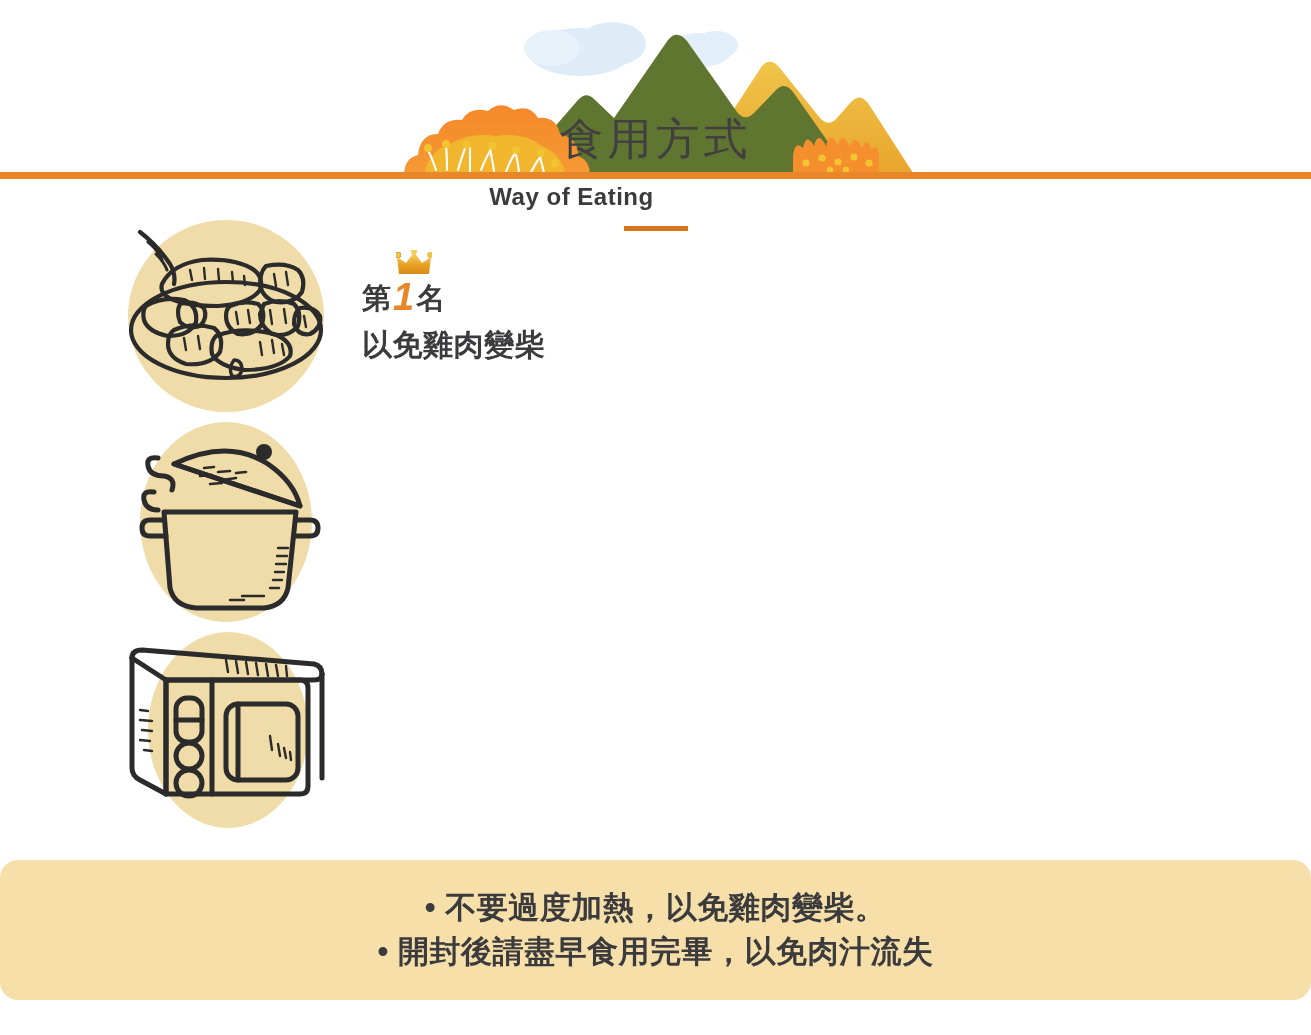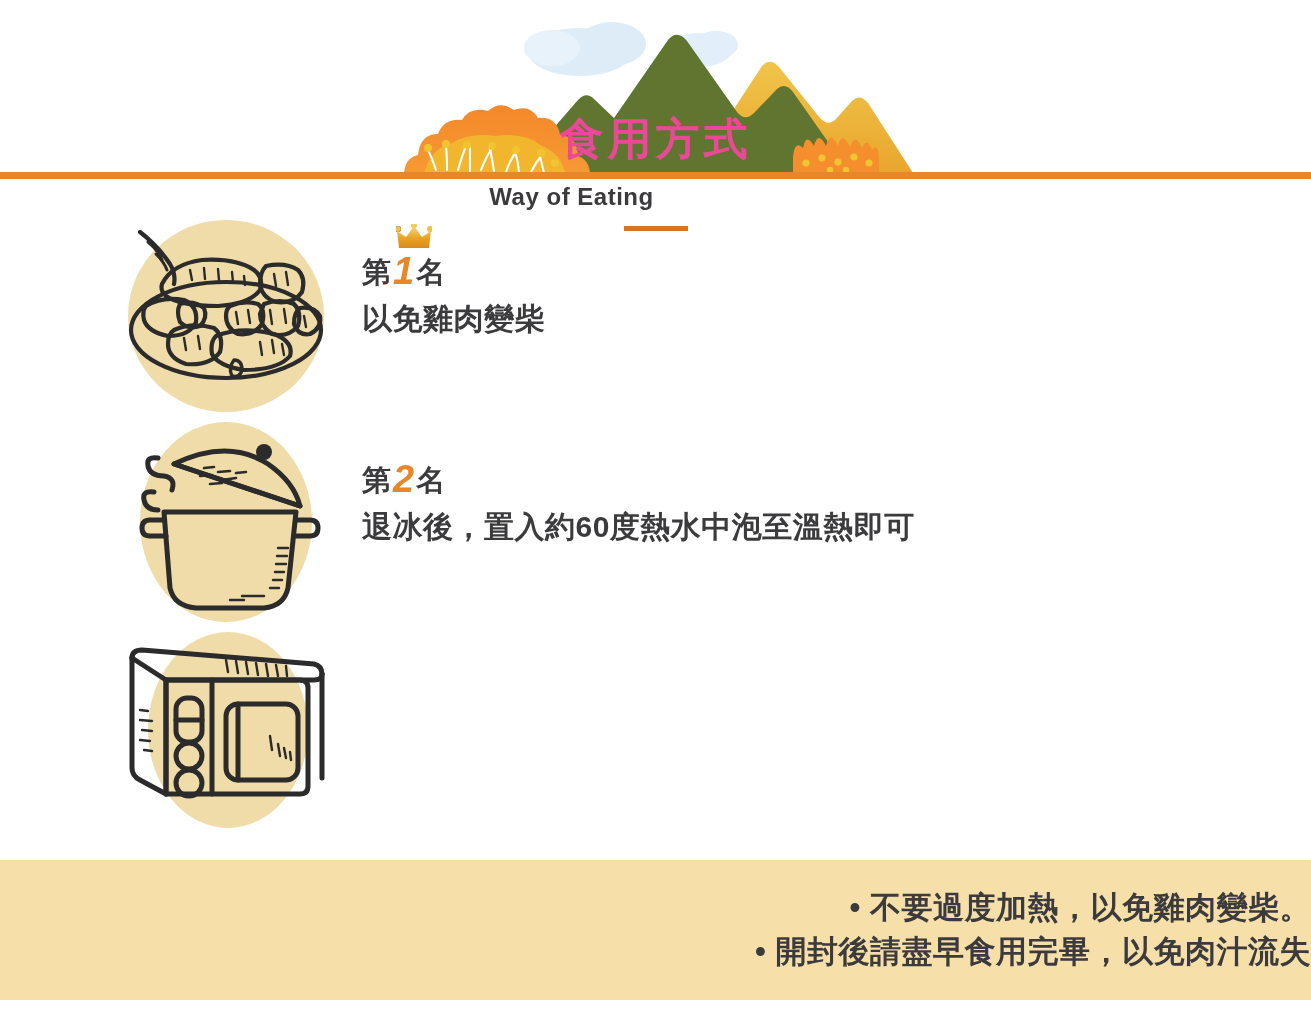--- a/index.html
+++ b/index.html
@@ -36,23 +36,23 @@
     width: 1311px;
     height: 7px;
     background: #E8862A;
   }
   #title-cn {
     position: absolute;
     left: 0;
     top: 117px;
     width: 1311px;
     text-align: center;
-    color: #ec4899;
+    color: #404040;
     font-size: 44px;
-    font-weight: bold;
+    font-weight: normal;
     letter-spacing: 4px;
     line-height: 1;
     z-index: 5;
     white-space: nowrap;
   }
   #subtitle-en {
     position: absolute;
     left: 0;
     top: 183px;
     width: 1143px;
@@ -109,20 +109,21 @@
     top: 38px;
   }
   .rank-line {
     color: #3B3B3D;
     font-size: 29px;
     font-weight: bold;
     line-height: 1;
     white-space: nowrap;
     margin-bottom: 12px;
     position: relative;
+    margin-top: 26px;
   }
   .rank-num {
     color: #E8862A;
     font-size: 38px;
     font-weight: bold;
     font-style: italic;
     padding: 0 2px;
     position: relative;
     top: 2px;
   }
@@ -145,22 +146,23 @@
   
   #notice {
     position: absolute;
     left: 0;
     top: 860px;
     width: 1311px;
     height: 140px;
     background: #F6DFA9;
     display: flex;
     flex-direction: column;
-    align-items: flex-end;
+    align-items: center;
     justify-content: center;
+    border-radius: 18px;
   }
   .notice-line {
     color: #3B3B3D;
     font-size: 31px;
     font-weight: bold;
     line-height: 1.42;
     white-space: nowrap;
     letter-spacing: 0.5px;
   }
 </style>
@@ -361,26 +363,20 @@
             <path d="M 158 144 L 168 144"></path>
               <path d="M 157 152 L 166 152"></path>
             <path d="M 155 160 L 164 160"></path>
               <path d="M 152 168 L 161 168"></path>
             <path d="M 124 176 L 146 176"></path>
               <path d="M 112 180 L 126 180"></path>
           </g>
         </g>
       </svg>
     </div>
-    <div class="step-text">
-      <div class="rank-line">
-        <span>第</span><span class="rank-num">2</span><span>名</span>
-      </div>
-      <div class="desc-line">退冰後，置入約60度熱水中泡至溫熱即可</div>
-    </div>
   </div>
 
   <div class="step-row">
     <div class="step-icon-wrap">
       <div class="icon-blob" style="left:30px;top:4px;width:160px;height:196px;"></div>
       <svg class="step-svg" viewBox="0 0 216 208">
         <g fill="none" stroke="#2B2B2B" stroke-width="5" stroke-linecap="round" stroke-linejoin="round">
 
           <path d="M 14 30 Q 14 22 24 22 L 196 36 Q 204 38 204 46"></path>
           <path d="M 14 30 L 48 52"></path>

